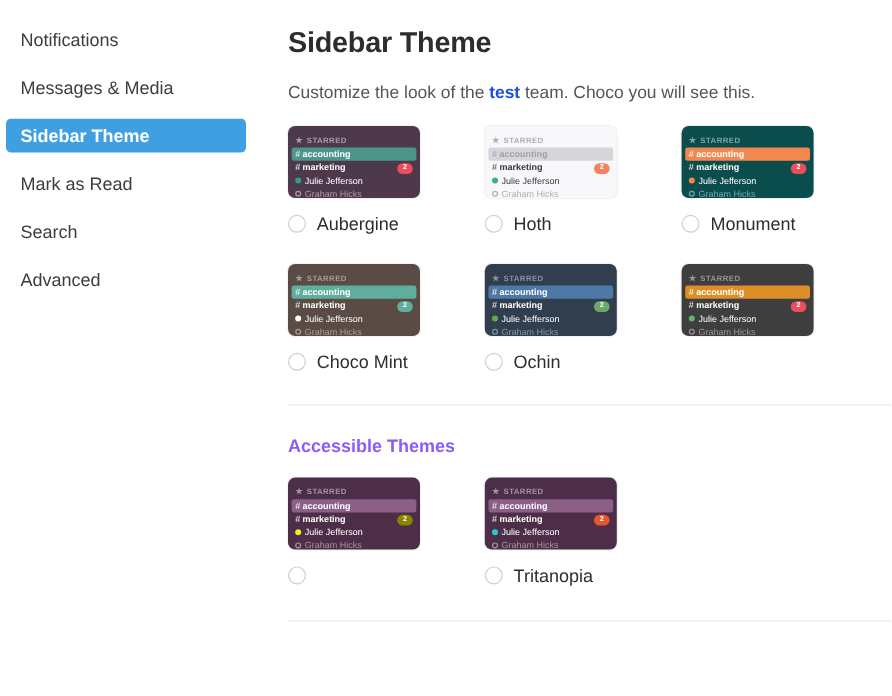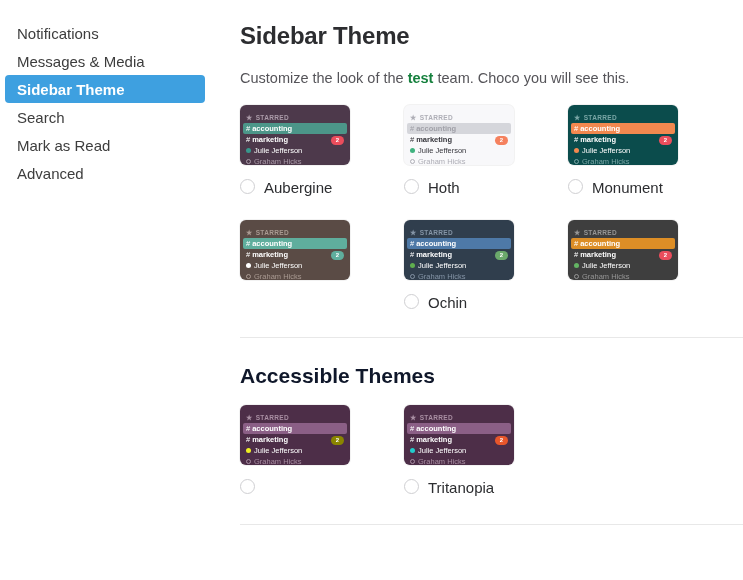--- a/index.html
+++ b/index.html
@@ -20,42 +20,42 @@
   .nav-item {
     height: 28px;
     margin: 0 5px 0 5px;
     padding: 0 12px;
     display: flex; align-items: center;
     font-size: 15px;
     color: #3d3d3d;
     border-radius: 4px;
     white-space: nowrap;
   }
-  .nav-item + .nav-item { margin-top: 0; }
+  .nav-item + .nav-item { margin-top: 12px; }
   .nav-list { display: flex; flex-direction: column; gap: 0px; }
   .nav-item.active {
     background: #3ea0e0;
     color: #ffffff;
     font-weight: 600;
   }
 
   
   .main {
     position: absolute; left: 240px; top: 0; width: 503px; height: 580px;
   }
   .page-title {
     margin: 0; padding-top: 22px;
     font-size: 24px; font-weight: bold; color: #2c2d30;
     letter-spacing: -0.2px;
   }
   .page-desc {
     margin: 0; padding-top: 20px;
     font-size: 14.5px; color: #555459;
   }
-  .page-desc b { color: #15803d; font-weight: bold; }
+  .page-desc b { color: #1d4ed8; font-weight: bold; }
 
   .theme-grid {
     display: flex; flex-wrap: wrap;
     margin-top: 19px;
   }
   .theme-cell {
     width: 164px;
     margin-bottom: 3px;
   }
   .theme-cell.row2 { margin-top: 18px; }
@@ -129,21 +129,21 @@
     max-width: 110px;
   }
 
   .divider {
     border: 0; border-top: 1px solid #e8e8e8;
     margin: 0;
   }
   .div-1 { margin-top: 20px; }
   .section-title {
     margin: 0; padding-top: 26px;
-    font-size: 21px; font-weight: bold; color: #0f172a;
+    font-size: 15px; font-weight: bold; color: #8b5cf6;
   }
   .accessible-grid { display: flex; margin-top: 17px; }
   .div-2 { margin-top: 22px; }
 </style>
 </head>
 <body>
 
 <div class="page">
 
   <nav class="sidebar">
@@ -151,24 +151,24 @@
         <div class="nav-item">
           <span>Notifications</span>
         </div>
         <div class="nav-item">
           <span>Messages &amp; Media</span>
         </div>
         <div class="nav-item active">
           <span>Sidebar Theme</span>
         </div>
         <div class="nav-item">
+          <span>Mark as Read</span>
+        </div>
+        <div class="nav-item">
           <span>Search</span>
-        </div>
-        <div class="nav-item">
-          <span>Mark as Read</span>
         </div>
         <div class="nav-item">
           <span>Advanced</span>
         </div>
       </div>
   </nav>
 
   <main class="main">
 
     <h1 class="page-title">Sidebar Theme</h1>
@@ -280,20 +280,24 @@
             </div>
             <div class="pv-row" style="color: rgb(255, 255, 255);">
               <span class="pv-dot" style="background: rgb(255, 255, 255);"></span>
               <span>Julie Jefferson</span>
             </div>
             <div class="pv-row" style="color: rgb(169, 154, 146);">
               <span class="pv-dot-hollow" style="color: rgb(169, 154, 146);"></span>
               <span>Graham Hicks</span>
             </div>
           </div>
+          <div class="radio-row">
+            <span class="radio"></span>
+            <span class="radio-label">Choco Mint</span>
+          </div>
         </div>
         <div class="theme-cell row2">
           <div class="preview" style="background: rgb(48, 62, 77);">
             <div class="pv-row pv-starred" style="color: rgb(132, 148, 166);">
               <span class="pv-star">★</span>
               <span>STARRED</span>
             </div>
             <div class="pv-row pv-highlight active" style="background: rgb(78, 121, 167); color: rgb(255, 255, 255);">
               <span class="pv-hash">#</span>
               <span class="pv-name">accounting</span>

